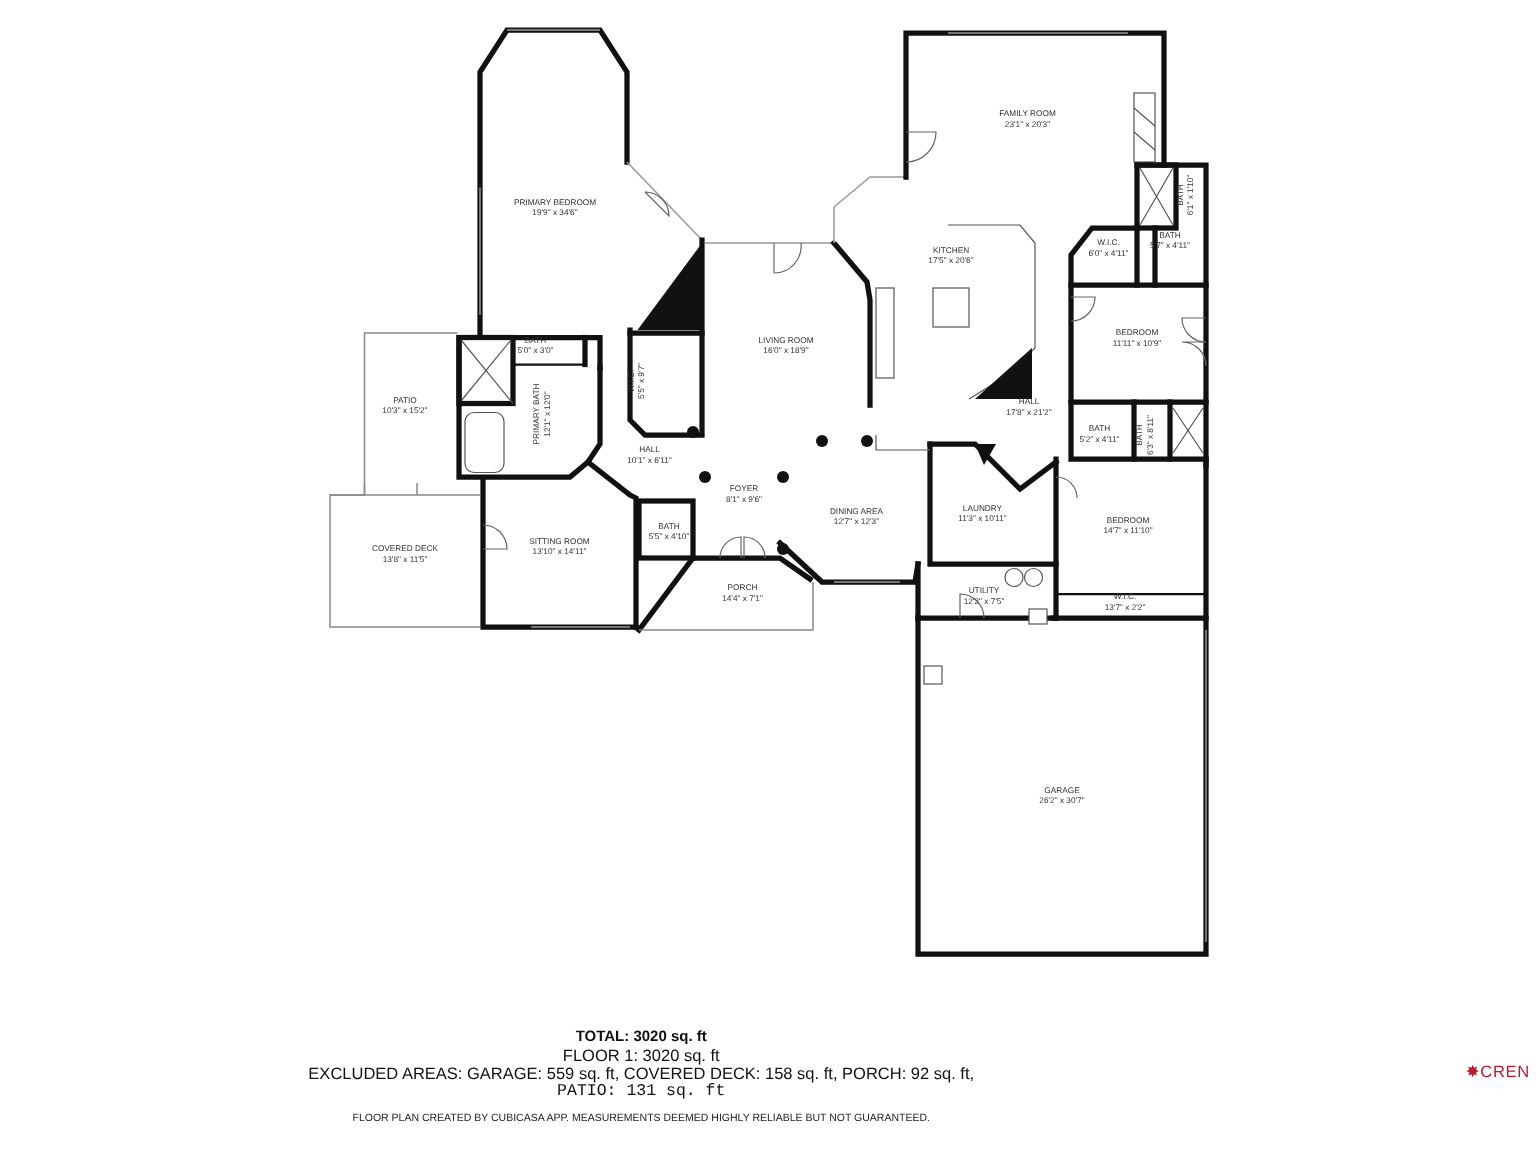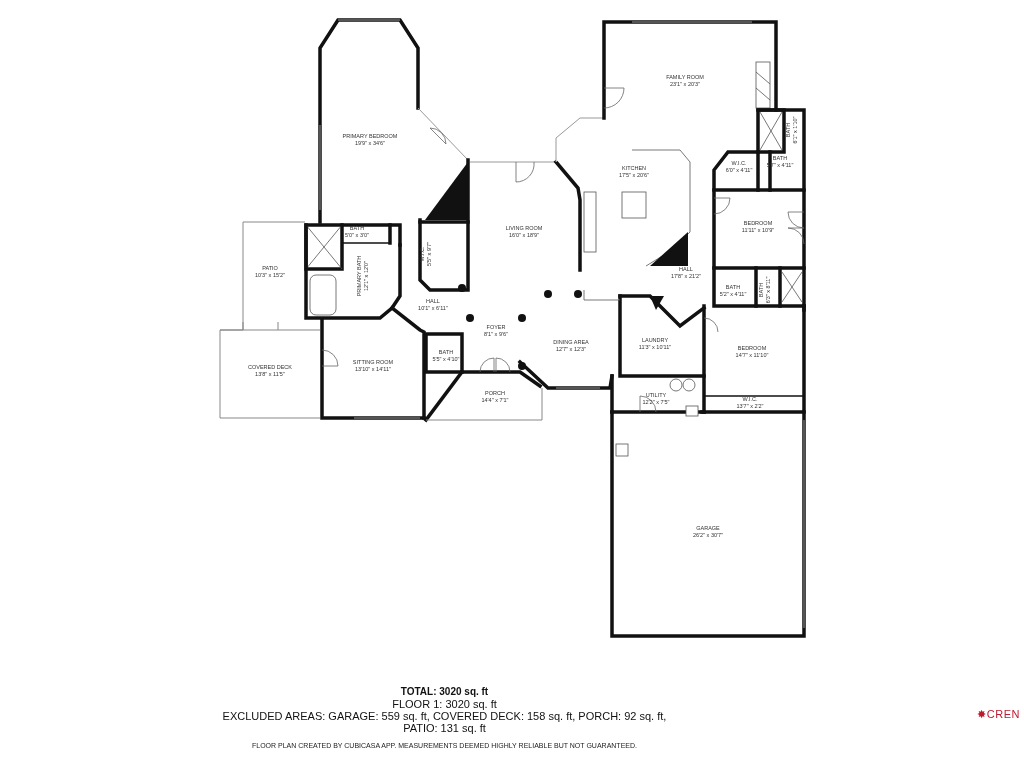--- a/index.html
+++ b/index.html
@@ -7,26 +7,26 @@
   #plan { position:absolute; left:0; top:0; width:1024px; height:768px; }
   .wall { stroke:#111; stroke-width:3.5; fill:none; stroke-linecap:square; stroke-linejoin:miter; }
   .wall-thin { stroke:#111; stroke-width:1.5; fill:none; }
   .ext { stroke:#888; stroke-width:1; fill:none; }
   .win { stroke:#999; stroke-width:1; fill:#fff; }
   .door { stroke:#666; stroke-width:0.8; fill:none; }
   .fixture { stroke:#555; stroke-width:0.8; fill:#fff; }
   .solid { fill:#111; }
   .room-label { position:absolute; transform:translate(-50%,-50%); text-align:center; font-size:5.5px; line-height:6.5px; color:#333; white-space:nowrap; }
   .room-label.vert { transform:translate(-50%,-50%) rotate(-90deg); }
-  .summary { position:absolute; left:0; width:855px; text-align:center; color:#111;padding-left:17px; }
+  .summary { position:absolute; left:0; width:855px; text-align:center; color:#111; }
   .total { top:686px; font-size:10px; font-weight:bold; }
   .line { font-size:11px; }
   .floor1 { top:698px; }
   .excluded { top:710px; }
-  .patio { top:722px; }
+  .patio { top:722px;font-family:Liberation Mono, monospace; }
   .disclaimer { top:742px; font-size:7px; color:#222; }
   .brand { position:absolute; right:4px; top:708px; font-size:11px; color:#c0182f; font-weight:normal; letter-spacing:0.5px; }
 </style>
 </head>
 <body>
 
 <svg id="plan" viewBox="0 0 1024 768" xmlns="http://www.w3.org/2000/svg">
 
   <g>
     <polyline class="ext" points="305,222 243,222 243,330 220,330 220,418 320,418"></polyline>

